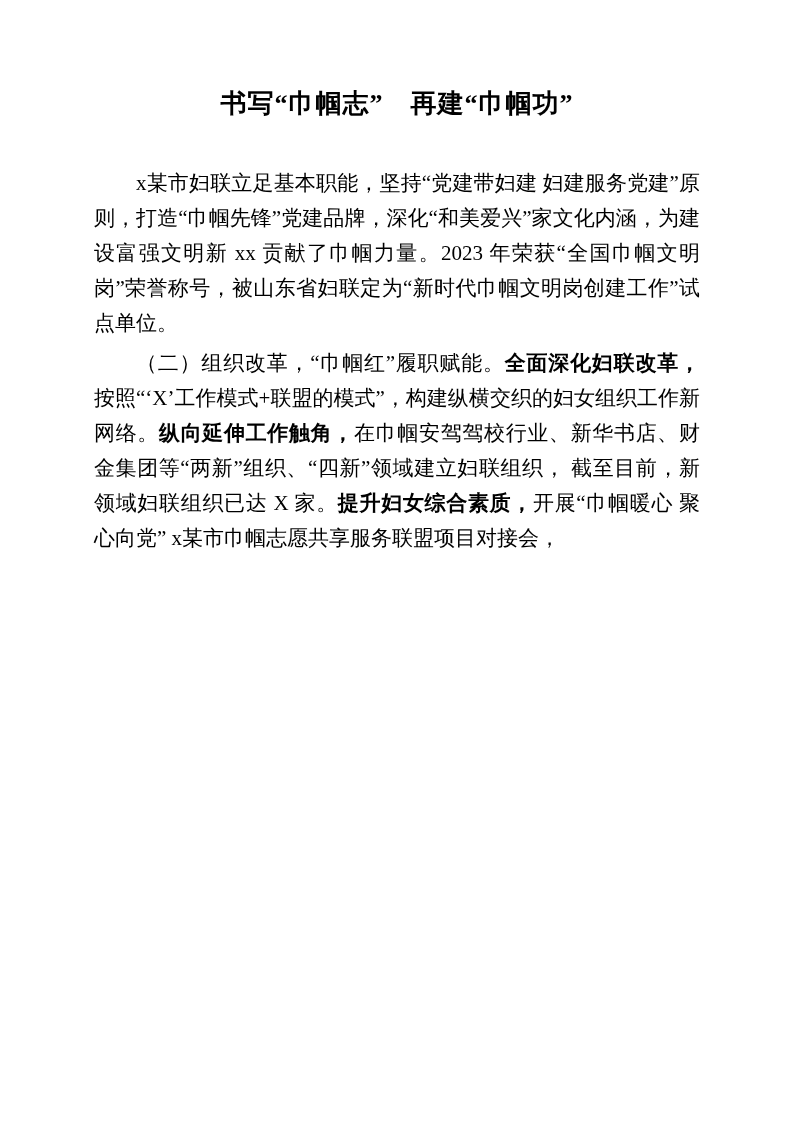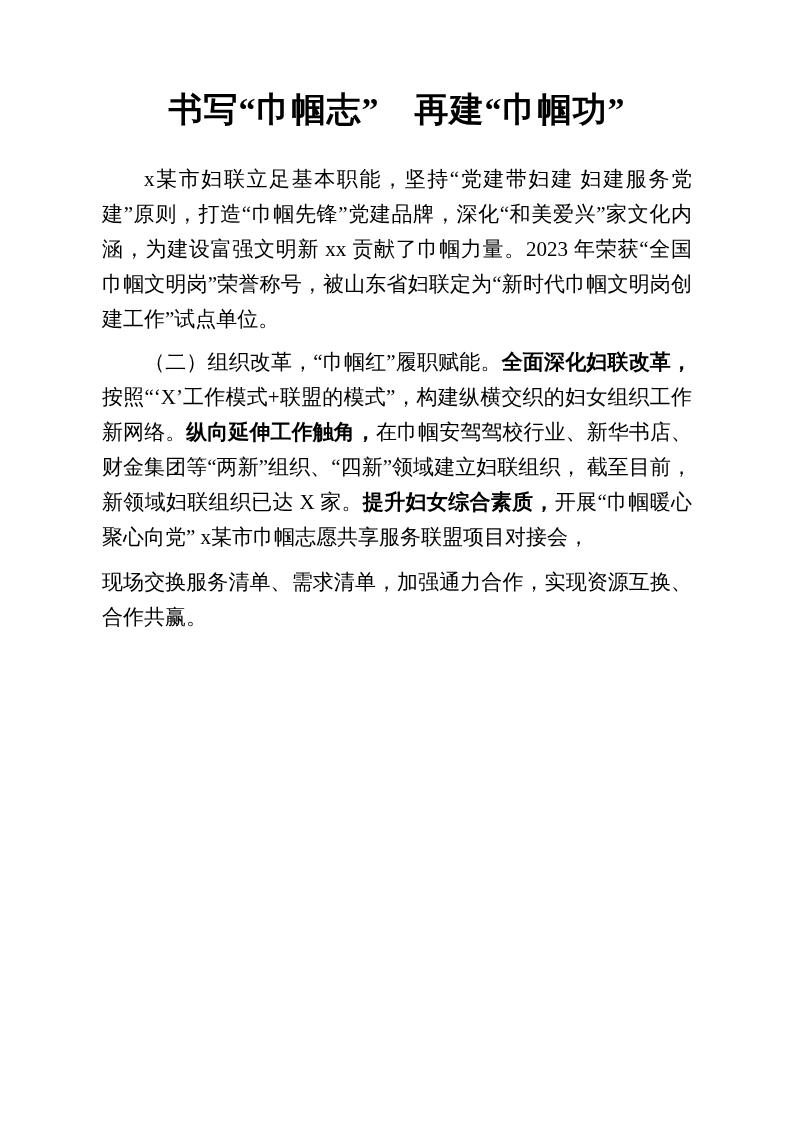--- a/index.html
+++ b/index.html
@@ -9,32 +9,32 @@
     height: 1122px;
     margin: 0 auto;
     background: #ffffff;
     color: #000000;
     box-sizing: border-box;
     padding: 86px 94px 40px 94px;
     overflow: hidden;
     font-family: "Liberation Serif", "DejaVu Serif", serif;
   }
   .doc-title {
-    font-size: 34px;
+    font-size: 26px;
     font-weight: bold;
     line-height: 1.4;
     text-align: center;
     letter-spacing: 1px;
-    margin: 0 0 28px 0;
+    margin: 0 0 44px 0;
   }
   .para {
     font-size: 21px;
     line-height: 35px;
     text-align: justify;
-    margin: 8px;
+    margin: 0;
   }
   .indent { text-indent: 2em; }
   .gap-sm { margin-top: 3px; }
   .gap-md { margin-top: 5px; }
   .cont { margin-top: 10px; }
   .hei {
     font-family: Liberation Serif, serif;
   }
   .bold { font-weight: bold; }
 </style>
@@ -44,15 +44,14 @@
 <div class="page">
 
   <h1 class="doc-title">书写“巾帼志”　再建“巾帼功”</h1>
 
   <p class="para indent">x某市妇联立足基本职能，坚持“党建带妇建 妇建服务党建”原则，打造“巾帼先锋”党建品牌，深化“和美爱兴”家文化内涵，为建设富强文明新 xx 贡献了巾帼力量。2023 年荣获“全国巾帼文明岗”荣誉称号，被山东省妇联定为“新时代巾帼文明岗创建工作”试点单位。</p>
 
 
 
   <p class="para indent gap-md"><span>（二）组织改革，“巾帼红”履职赋能。</span><span class="hei bold">全面深化妇联改革，</span><span>按照“‘X’工作模式+联盟的模式”，构建纵横交织的妇女组织工作新网络。</span><span class="hei bold">纵向延伸工作触角，</span><span>在巾帼安驾驾校行业、新华书店、财金集团等“两新”组织、“四新”领域建立妇联组织， 截至目前，新领域妇联组织已达 X 家。</span><span class="hei bold">提升妇女综合素质，</span><span>开展“巾帼暖心 聚心向党” </span><span class="hei">x某市</span><span>巾帼志愿共享服务联盟项目对接会，</span></p>
 
-  <p class="para cont">现场交换服务清单、需求清单，加强通力合作，实现资源互换、合作共赢。</p>
 
 </div>
 
 </body></html>

